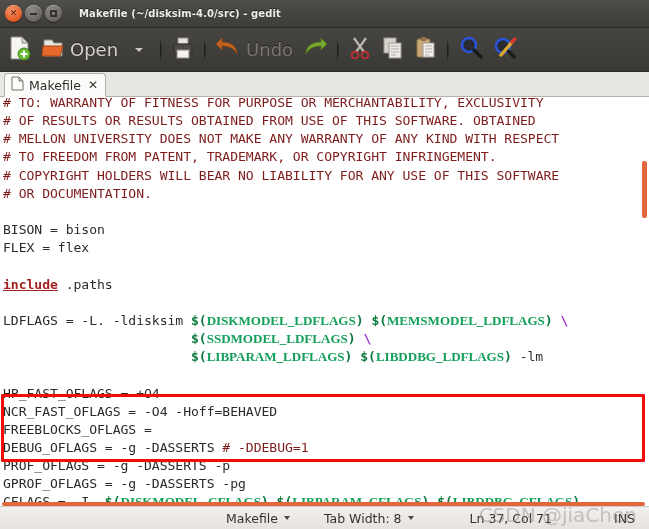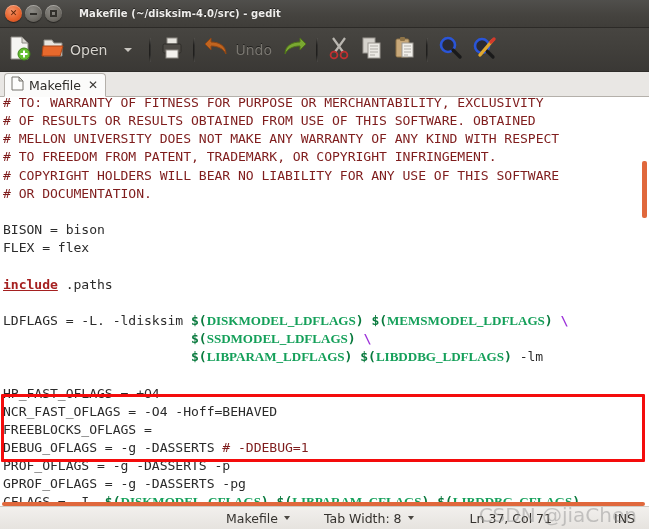--- a/index.html
+++ b/index.html
@@ -95,21 +95,21 @@
     display: flex;
     align-items: center;
     justify-content: center;
     gap: 5px;
     padding: 0 4px;
     border-radius: 3px;
     box-sizing: border-box;
   }
   .tbtn .lbl {
     color: #d6d3cd;
-    font-size: 14px;
+    font-size: 18px;
     text-shadow: 0 -1px 0 rgba(0,0,0,.5);
     white-space: nowrap;
   }
   .tbtn.disabled .lbl { color: #7a7771; }
   .tsep {
     width: 1px;
     height: 24px;
     margin: 0 4px;
     background: linear-gradient(to bottom, rgba(0,0,0,0) 0%, rgba(0,0,0,.5) 30%, rgba(0,0,0,.5) 70%, rgba(0,0,0,0) 100%);
     border-right: 1px solid rgba(255,255,255,.07);

